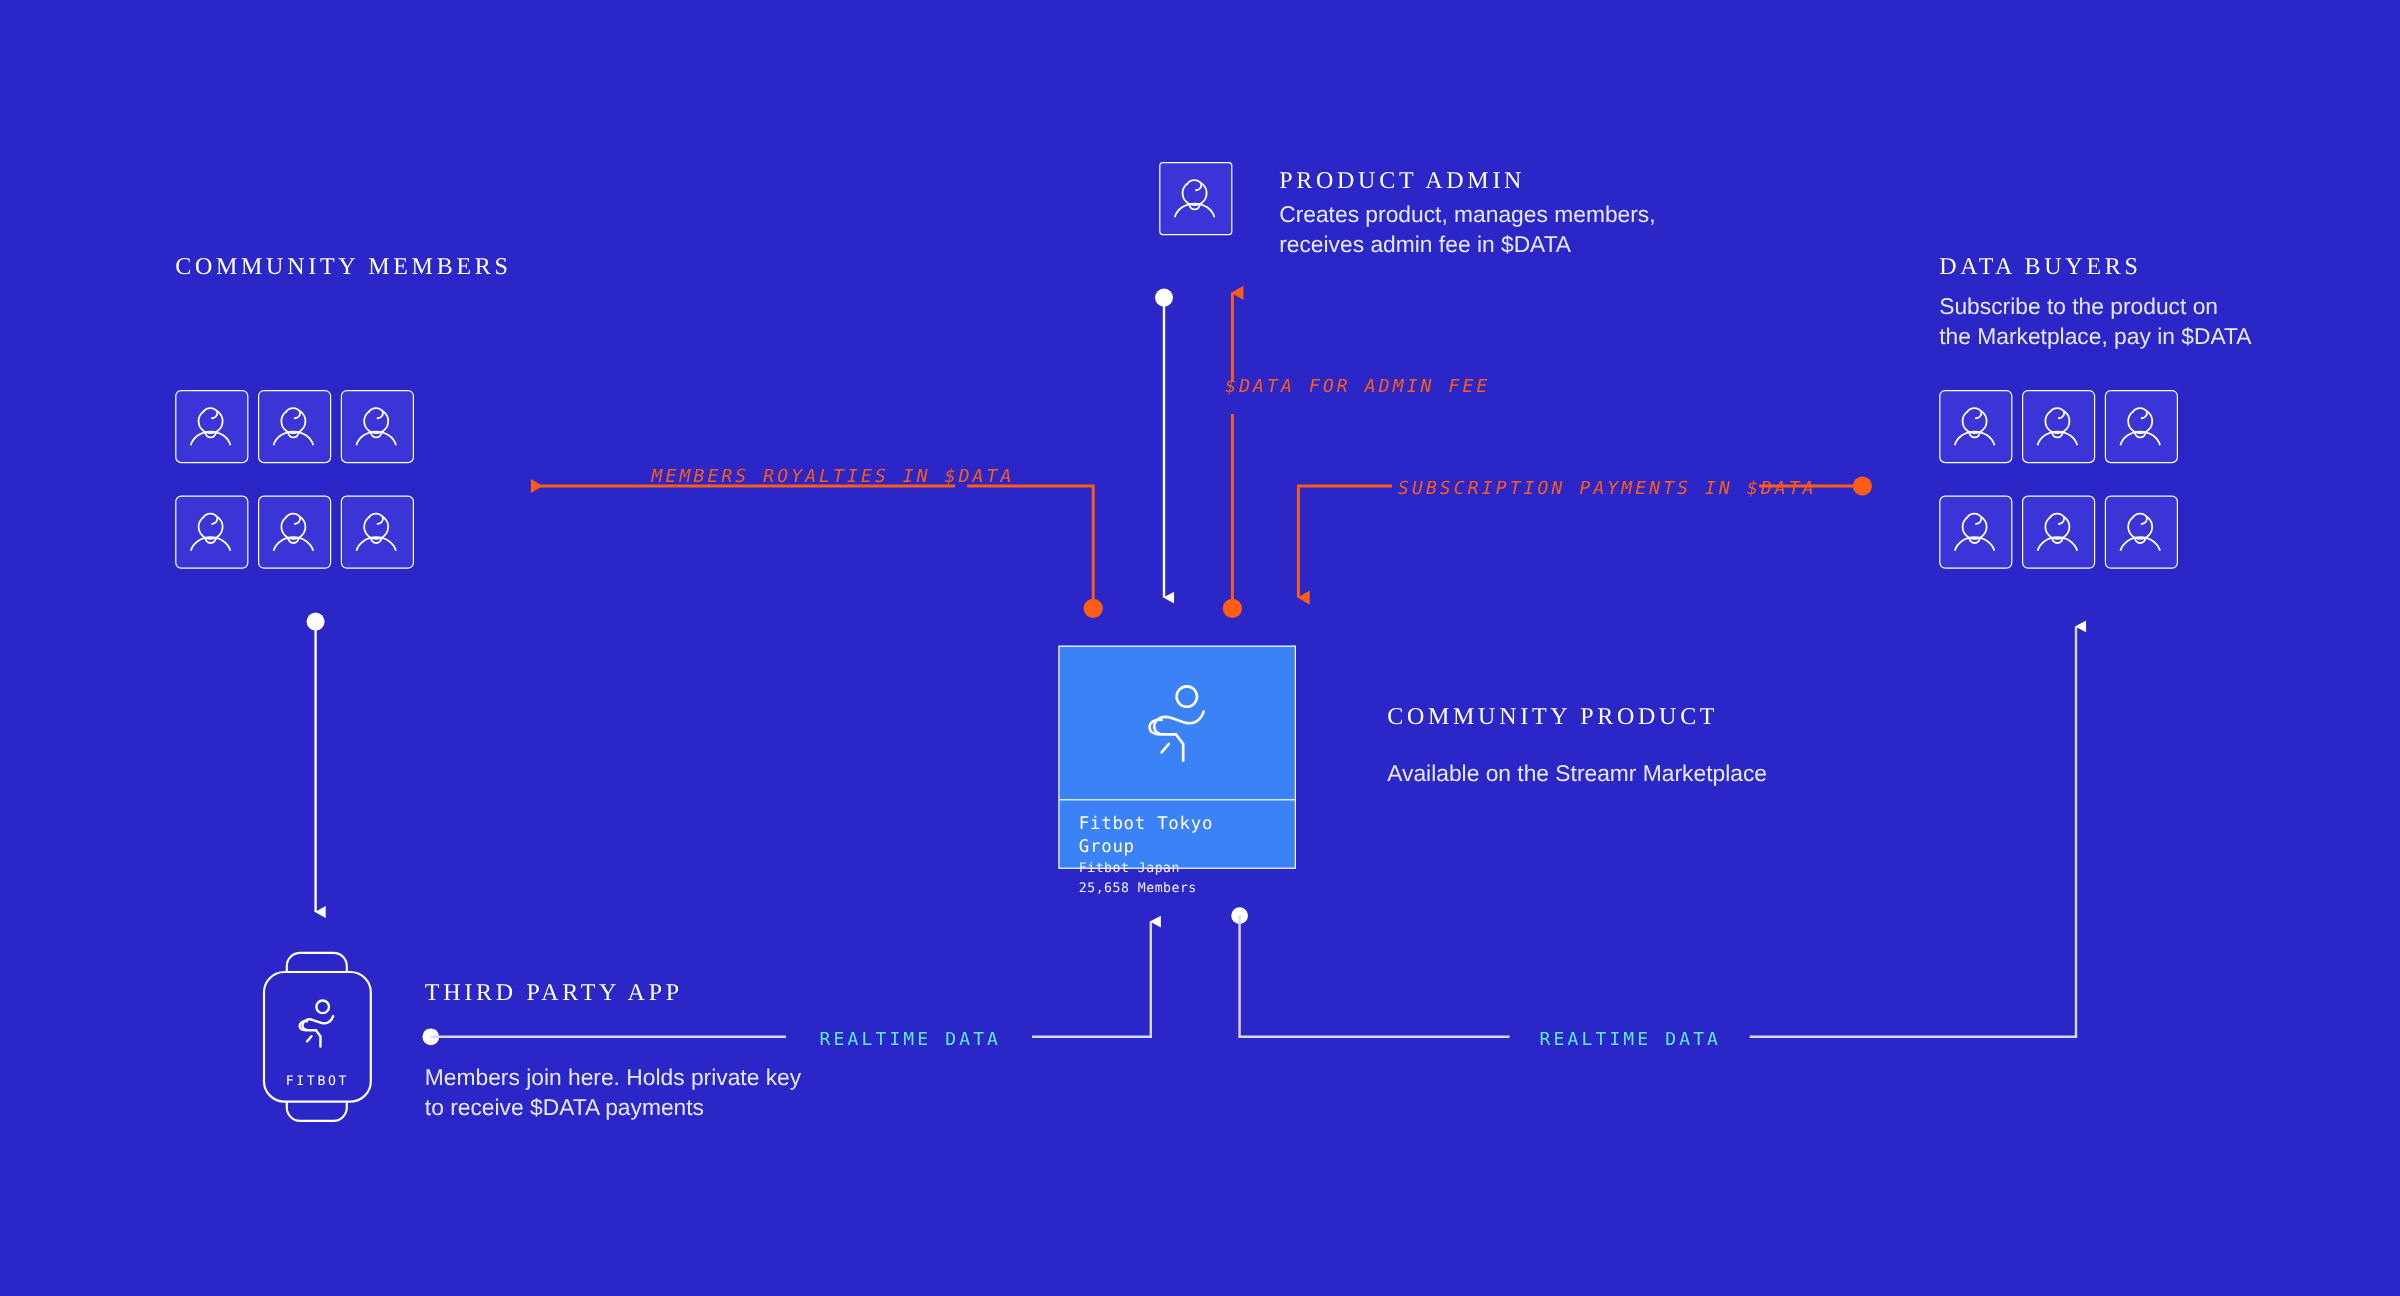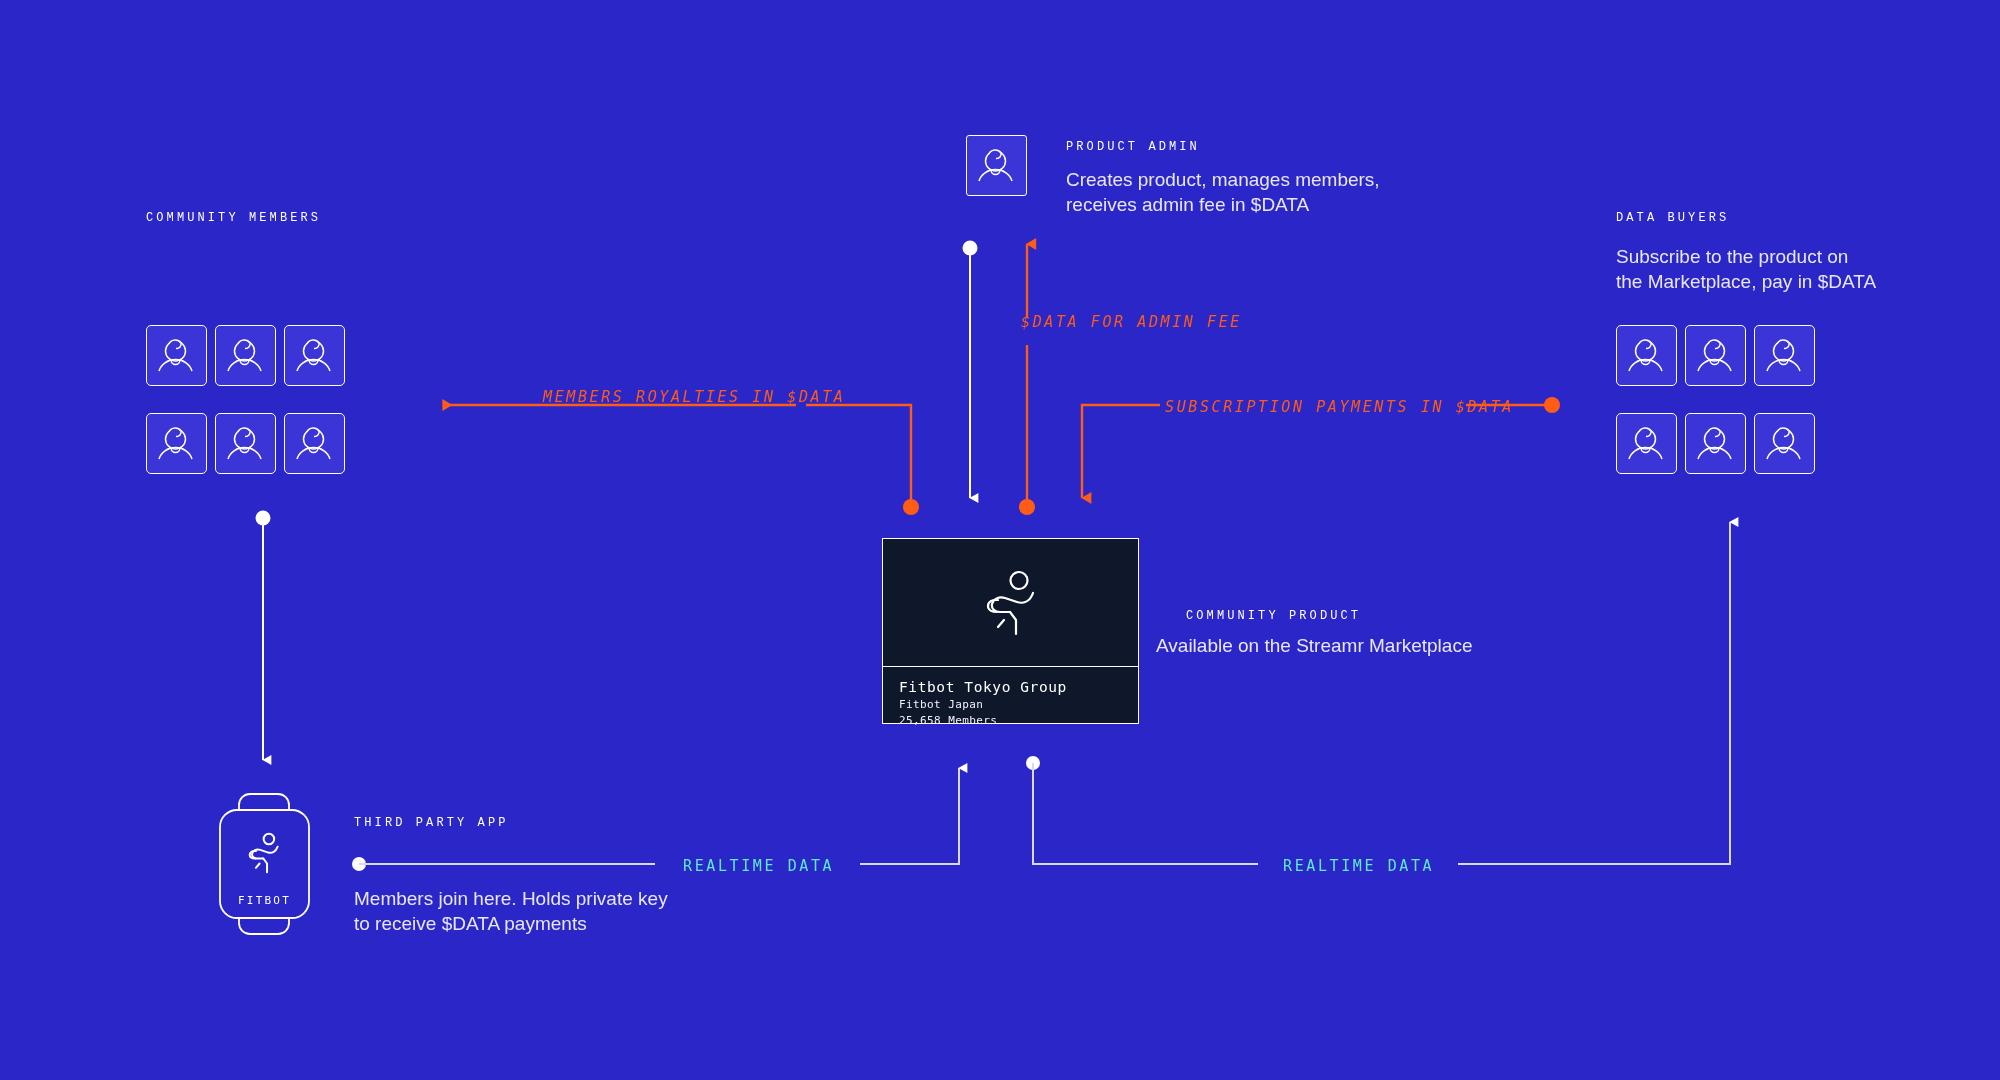--- a/index.html
+++ b/index.html
@@ -12,22 +12,22 @@
     width: 2000px;
     height: 1080px;
     background: #2b26c8;
     overflow: hidden;
     font-family: "Liberation Sans", sans-serif;
   }
   .abs { position: absolute; }
 
   
   .kicker {
-    font-family: Liberation Mono, monospace;
-    font-size: 12px;
+    font-family: Liberation Serif, serif;
+    font-size: 20px;
     letter-spacing: 3.1px;
     color: #ffffff;
     font-weight: 400;
     white-space: nowrap;
     text-align: center;
   }
   .desc {
     font-family: "Liberation Sans", sans-serif;
     font-size: 19px;
     line-height: 25px;
@@ -63,24 +63,24 @@
     height: 61px;
     border: 1.6px solid #ffffff;
     border-radius: 3px;
     background: #3b34d6;
     box-sizing: border-box;
   }
 
   
   .product-card {
     position: absolute;
-    width: 257px;
+    width: 198px;
     height: 186px;
     border: 1.6px solid #ffffff;
-    background: #0f172a;
+    background: #3b82f6;
     box-sizing: border-box;
   }
   .product-card-image {
     height: 128px;
     border-bottom: 1.6px solid #ffffff;
     display: flex;
     align-items: center;
     justify-content: center;
     box-sizing: border-box;
   }
@@ -329,21 +329,21 @@
         <path d="M30,54 l-6,7" fill="none" stroke="#ffffff" stroke-width="2.2" stroke-linecap="round"></path>
       </svg>
     </div>
     <div class="product-card-body">
       <div class="pc-title">Fitbot Tokyo Group</div>
       <div class="pc-sub">Fitbot Japan</div>
       <div class="pc-members">25,658 Members</div>
     </div>
   </div>
 
-  <div class="abs" style="left:1156px; top:609px;margin-left:30px;">
+  <div class="abs" style="left:1156px; top:586px;">
     <div class="kicker">COMMUNITY PRODUCT</div>
   </div>
   <div class="abs" style="left:1156px; top:633px;">
     <div class="desc">Available on the Streamr Marketplace</div>
   </div>
 
   <div class="watch" style="left:212px; top:792px;">
     <svg width="105" height="145" viewBox="0 0 105 145">
       <rect x="27" y="2" width="50" height="34" rx="11" fill="none" stroke="#ffffff" stroke-width="1.8"></rect>
       <rect x="27" y="108" width="50" height="34" rx="11" fill="none" stroke="#ffffff" stroke-width="1.8"></rect>

